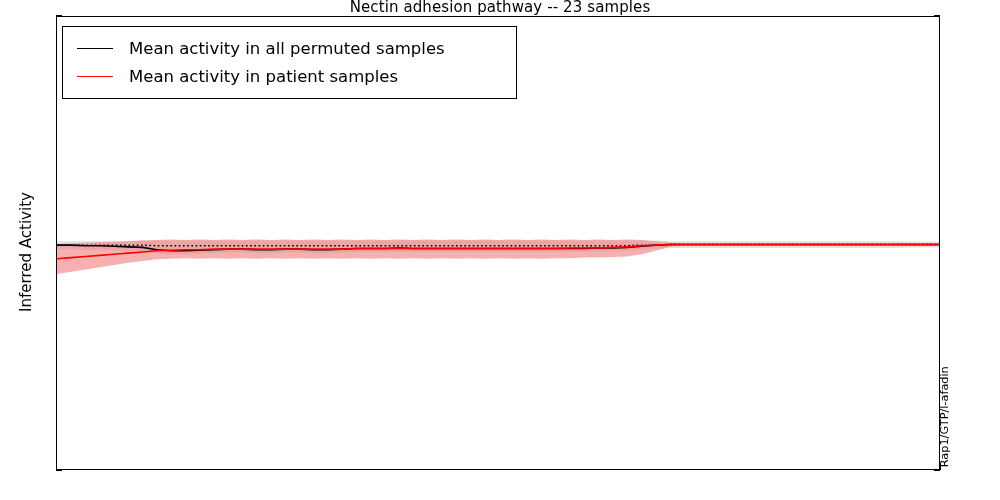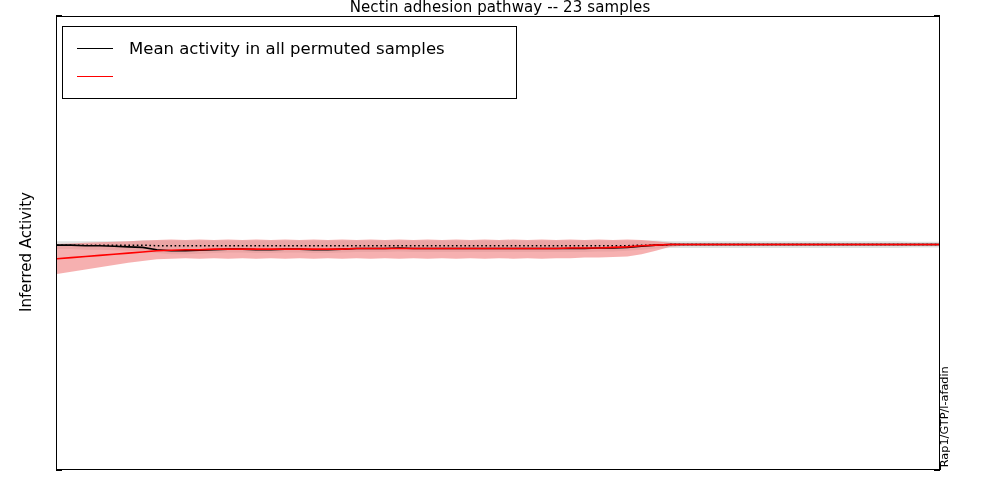--- a/index.html
+++ b/index.html
@@ -212,16 +212,17 @@
     </div>
   </div>
 
   <div id="legend">
     <div class="legend-row">
       <span class="legend-swatch"></span>
       <span class="legend-text">Mean activity in all permuted samples</span>
     </div>
     <div class="legend-row">
       <span class="legend-swatch red"></span>
+      <span class="legend-text">Mean activity in patient samples</span>
     </div>
   </div>
 
 </div>
 
 </body></html>

